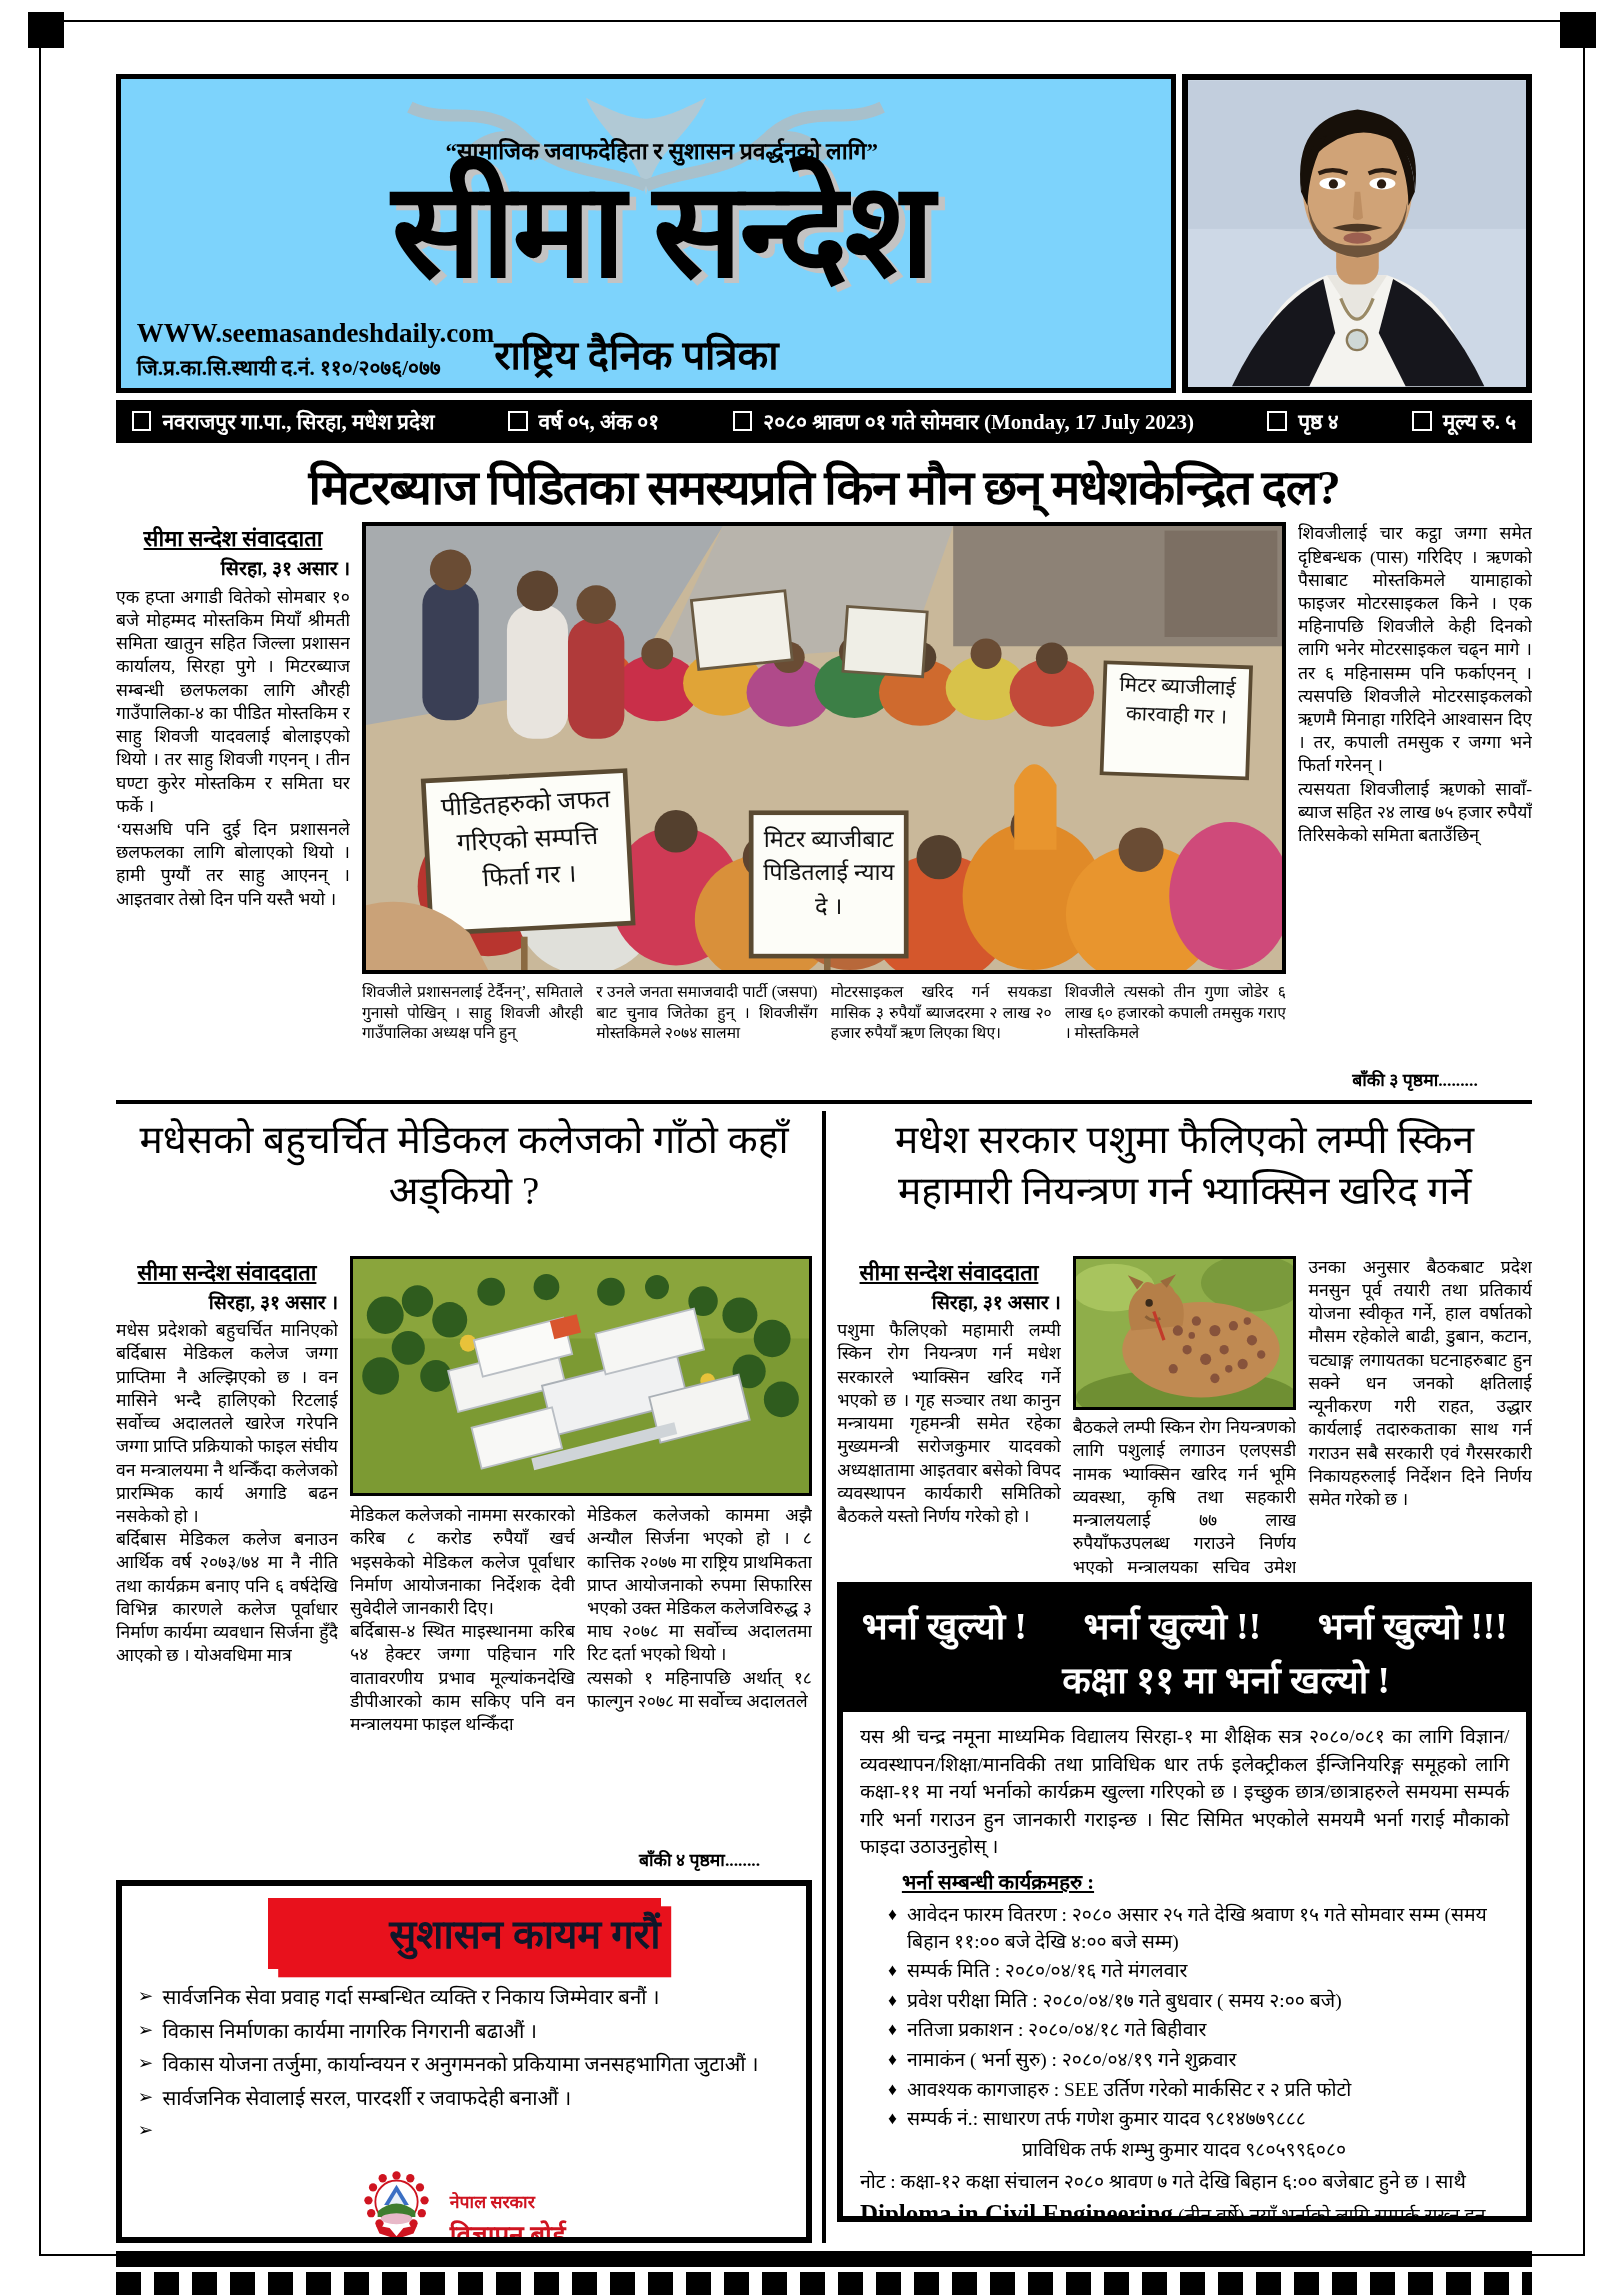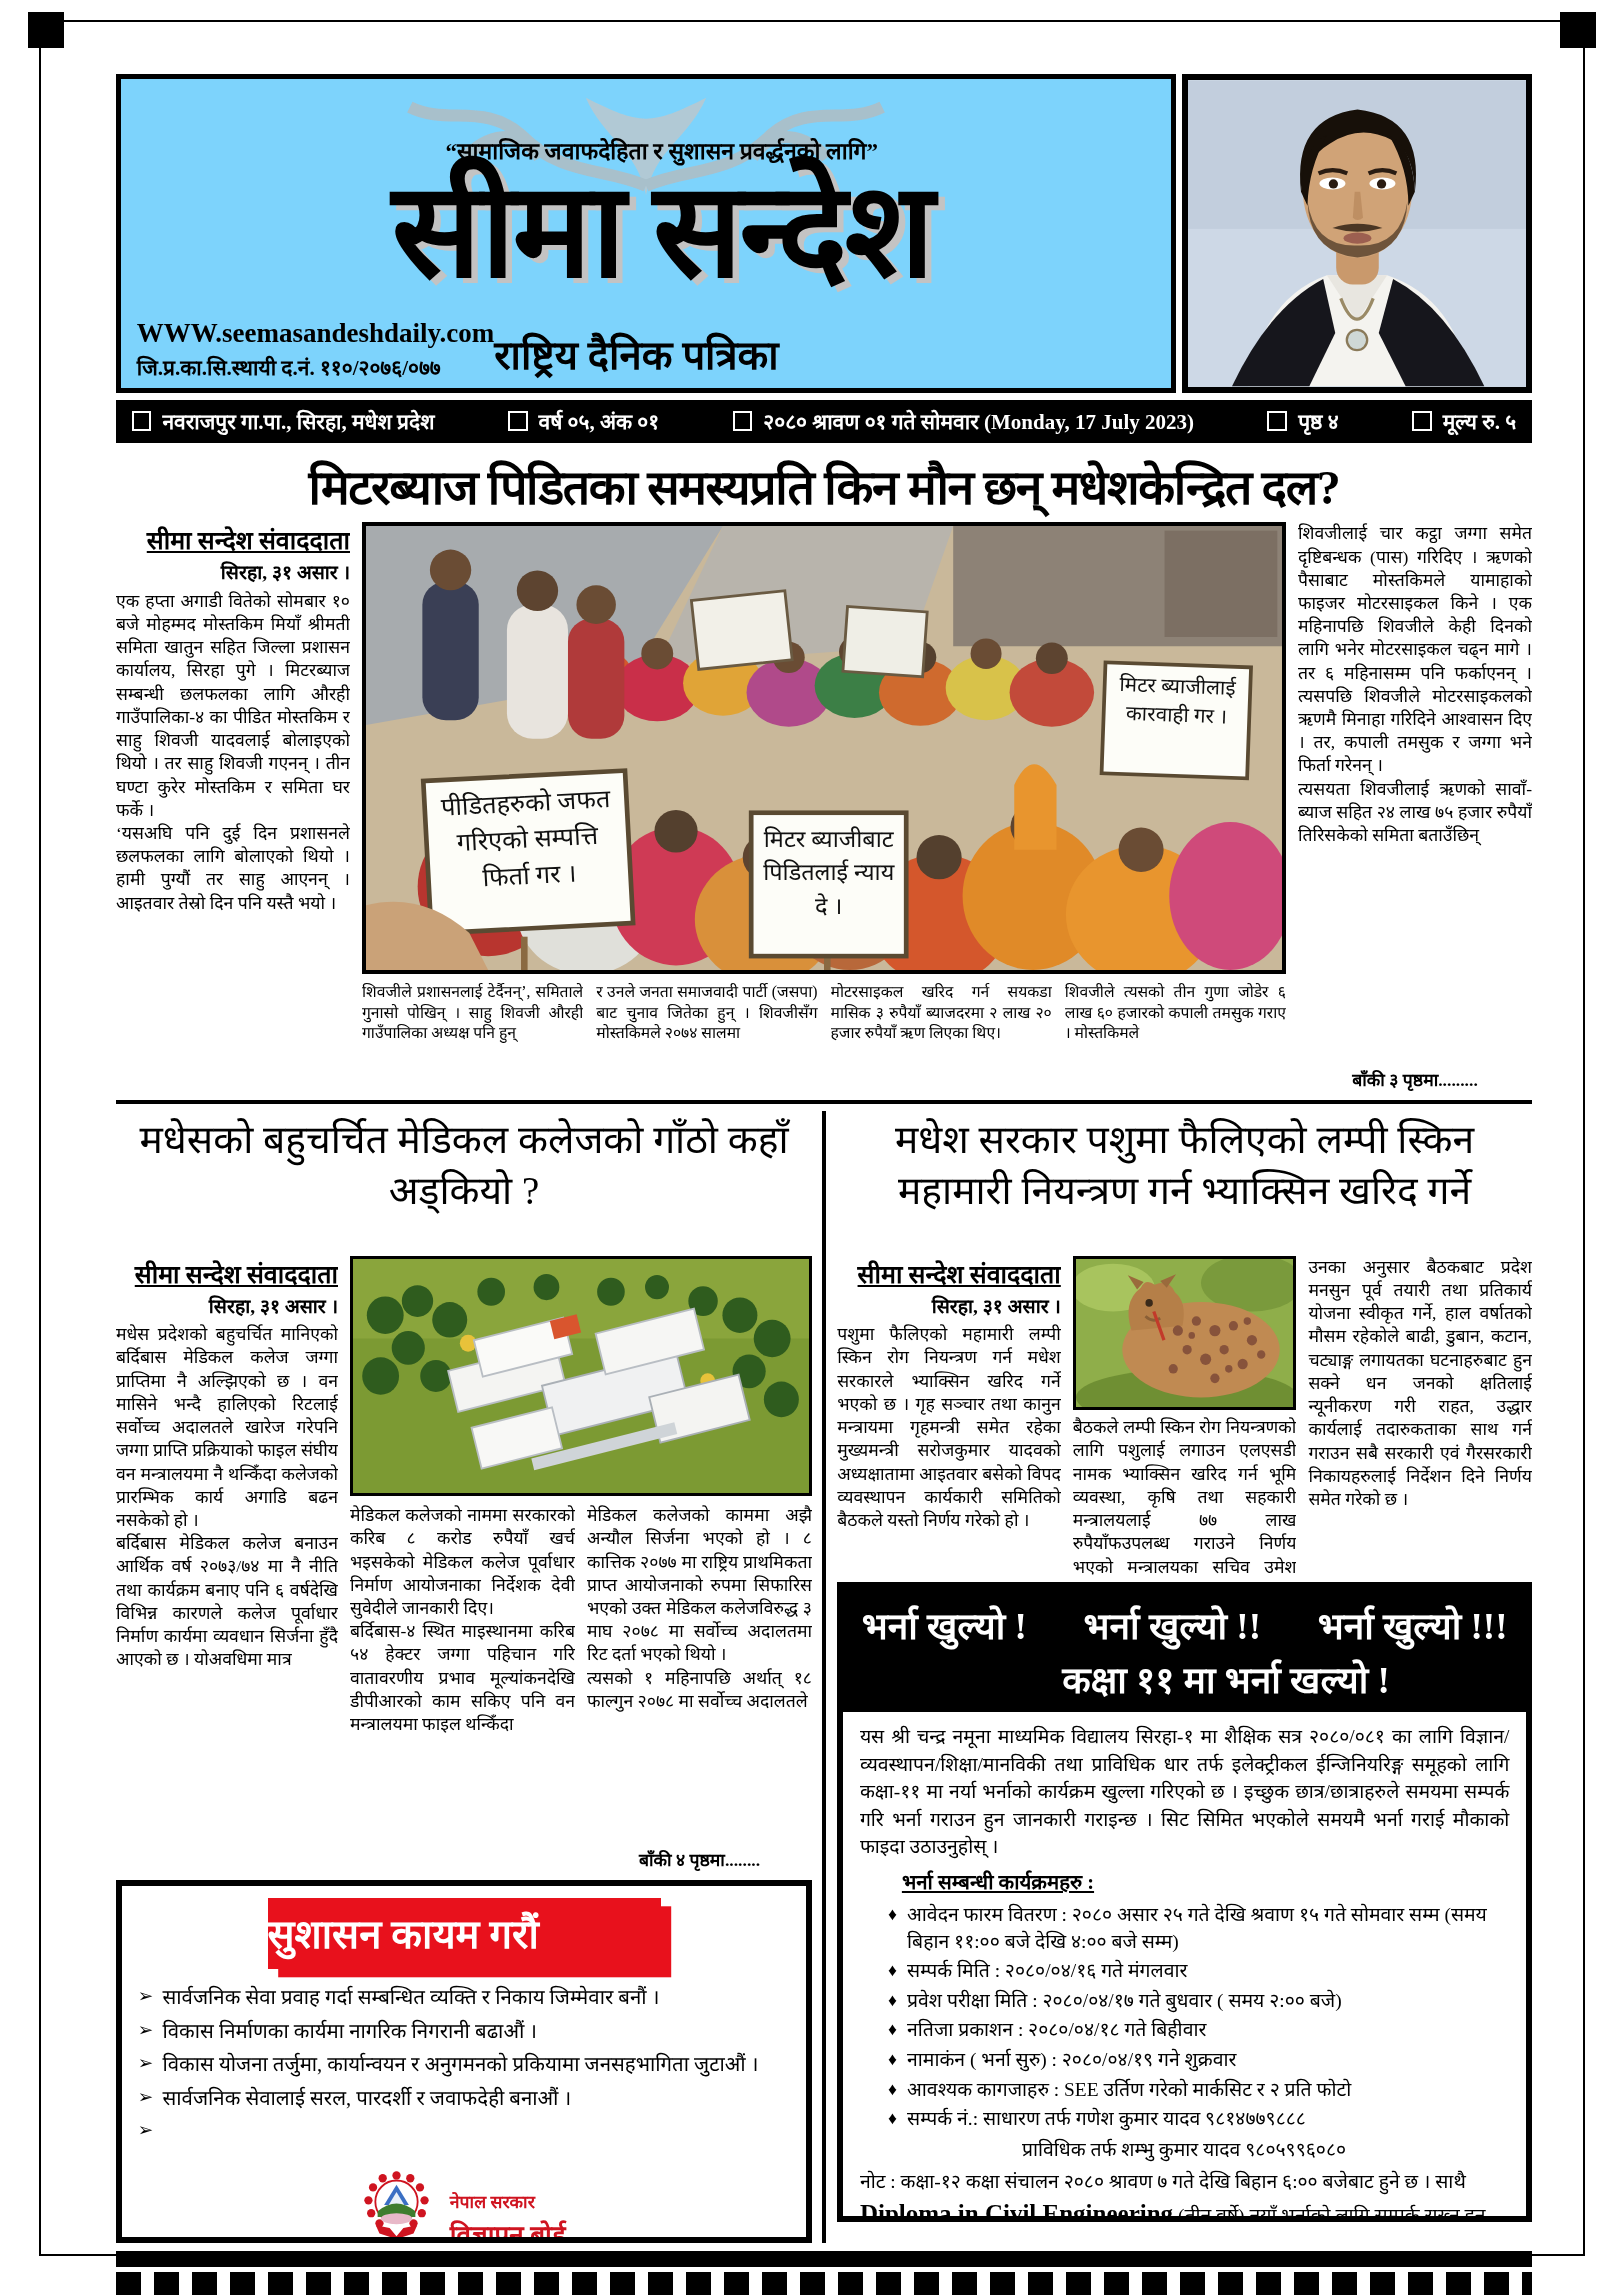--- a/index.html
+++ b/index.html
@@ -26,21 +26,21 @@
 
   
   .datebar{margin-top:6.5px;background:#000;color:#fff;height:43px;display:flex;align-items:center;
            justify-content:space-between;padding:0 15.7px;font-size:21px;font-weight:bold;white-space:nowrap;overflow:hidden;}
   .dseg{display:flex;align-items:center;gap:11px;}
   .wsq{width:15.7px;height:15.7px;border:2.8px solid #fff;background:#000;flex:none;}
 
   
   .headline1{font-size:48px;font-weight:900;text-align:center;white-space:nowrap;overflow:hidden;
              margin:10.2px 0 4.6px;letter-spacing:-1.4px;}
-  .byline{font-weight:bold;text-decoration:underline;text-align:right;font-size:25px;}
+  .byline{font-weight:bold;text-decoration:underline;text-align:center;font-size:22px;}
   .dateline2{font-weight:bold;text-align:right;font-size:19.4px;margin:1.9px 0 4.6px;}
   .coltxt{font-size:17.6px;line-height:1.32;text-align:justify;white-space:pre-line;}
 
   .a1-row{display:flex;gap:12px;height:569px;overflow:hidden;margin-top:2.8px;}
   .col-narrow{width:234px;flex:none;display:flex;flex-direction:column;overflow:hidden;}
   .col-body{flex:1;overflow:hidden;}
   .continued{flex:none;text-align:center;font-weight:bold;font-size:17.6px;padding-top:2.8px;}
   .a1-mid{flex:1;display:flex;flex-direction:column;overflow:hidden;}
   .photo-frame{border:4.6px solid #000;height:444px;overflow:hidden;}
   .photo-frame svg{display:block;width:100%;height:100%;}
@@ -62,21 +62,21 @@
   .a2-cols{display:flex;gap:12px;flex:1;margin-top:8.3px;overflow:hidden;}
   .a2-cols .c{flex:1;display:flex;flex-direction:column;overflow:hidden;}
 
   .a3-body{display:flex;gap:12px;height:319px;overflow:hidden;}
   .a3-col{flex:1;display:flex;flex-direction:column;overflow:hidden;}
   .photo-frame3{border:3.7px solid #000;height:148px;overflow:hidden;flex:none;margin-bottom:6.5px;}
   .photo-frame3 svg{display:block;width:100%;height:100%;}
 
   
   .gov-box{margin-top:9.3px;border:6.5px solid #000;height:332px;padding:9.3px 15.7px;overflow:hidden;position:relative;}
-  .gov-title{background:var(--red);color:#ffffff;font-size:40px;font-weight:900;text-align:left;
+  .gov-title{background:var(--red);color:#0f172a;font-size:40px;font-weight:900;text-align:right;
              width:393px;margin:2.8px auto 14px;padding:6.5px 0 9.3px;box-shadow:10.2px 8.3px 0 var(--red);}
   .gov-item{display:flex;gap:9.3px;font-size:20.4px;line-height:1.42;margin-bottom:4.6px;}
   .arrow{flex:none;font-size:18.5px;line-height:1.5;}
   .gov-footer{display:flex;justify-content:center;align-items:center;gap:18.5px;margin-top:12px;}
   .gov-org{color:#cf1420;font-weight:bold;font-size:17.6px;text-align:left;margin-top:32px;}
   .gov-board{color:#cf1420;font-weight:900;font-size:26px;text-align:center;margin-top:2.8px;}
 
   
   .ad-box{margin-top:7.4px;border:6.5px solid #000;height:628px;display:flex;flex-direction:column;overflow:hidden;}
   .ad-banner{background:#000;color:#fff;padding:11px 18.5px 8.3px;flex:none;}

